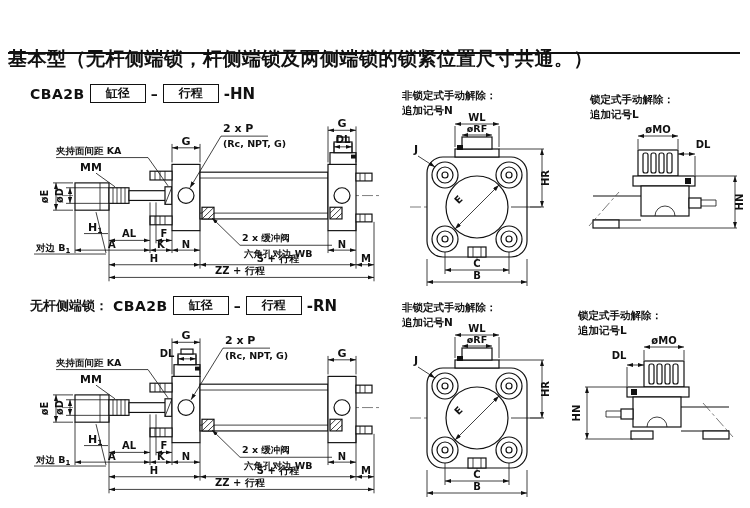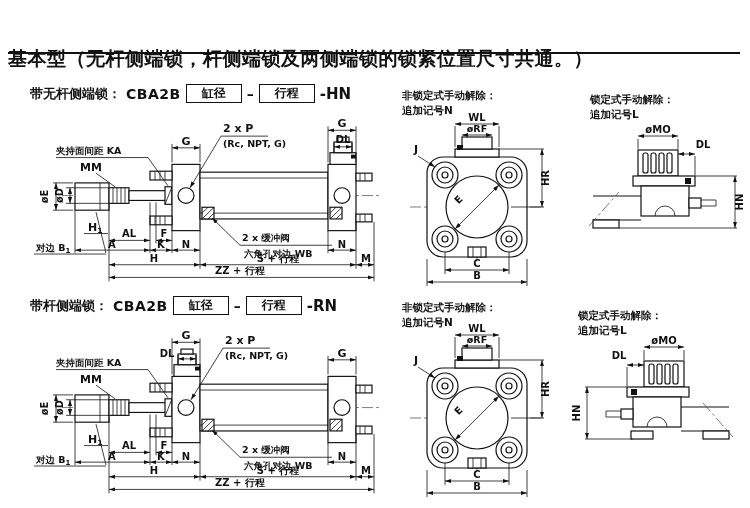--- a/index.html
+++ b/index.html
@@ -42,21 +42,20 @@
     </marker>
   </defs>
 </svg>
 
 <div class="abs page-title" style="left:8px;top:8px">基本型（无杆侧端锁，杆侧端锁及两侧端锁的锁紧位置尺寸共通。）</div>
 <div class="abs rule" style="left:8px;right:10px;top:52px"></div>
 
 <div class="abs" style="left:0;top:0">
 
   <div class="abs row-header" style="left:30px;top:84px">
-    <span class="cn">带无杆侧端锁：</span>
     <span class="model">CBA2B</span>
     <span class="box">缸径</span>
     <span class="sep">–</span>
     <span class="box">行程</span>
     <span class="suffix">-HN</span>
   </div>
 
   <svg class="abs" style="left:20px;top:103px" width="385" height="190" viewBox="0 0 385 195" preserveAspectRatio="none">
     <line class="cl" x1="42" y1="95" x2="362" y2="95"></line>
     <g>
@@ -307,21 +306,21 @@
     <line class="lt" x1="110" y1="54" x2="152" y2="54"></line>
     <line class="lt" x1="34" y1="106" x2="152" y2="106"></line>
     <line class="dm" x1="150" y1="54" x2="150" y2="106" marker-start="url(#mS)" marker-end="url(#mE)"></line>
     <text class="t10 mid" x="158" y="80" transform="rotate(-90 158 80)">HN</text>
   </svg>
 </div>
 
 <div class="abs" style="left:0;top:0">
 
   <div class="abs row-header" style="left:30px;top:296px">
-    <span class="cn">带杆侧端锁：</span>
+    <span class="cn">无杆侧端锁：</span>
     <span class="model">CBA2B</span>
     <span class="box">缸径</span>
     <span class="sep">–</span>
     <span class="box">行程</span>
     <span class="suffix">-RN</span>
   </div>
 
   <svg class="abs" style="left:20px;top:315px" width="385" height="190" viewBox="0 0 385 195" preserveAspectRatio="none">
     <line class="cl" x1="42" y1="95" x2="362" y2="95"></line>
     <g>

